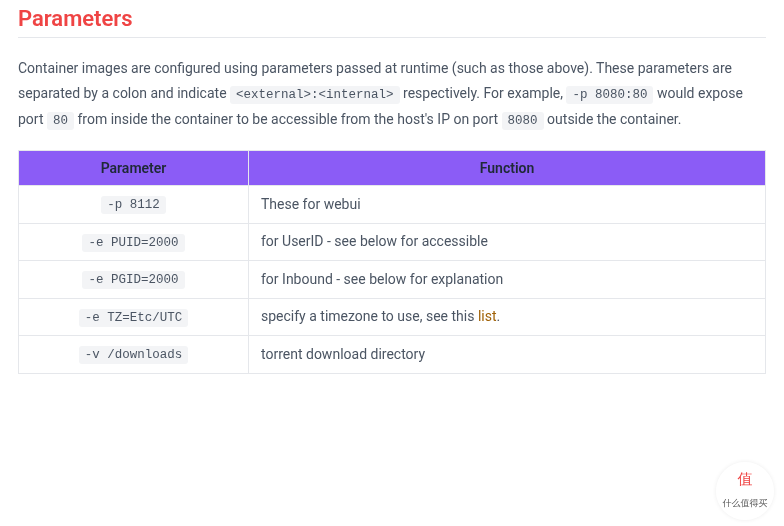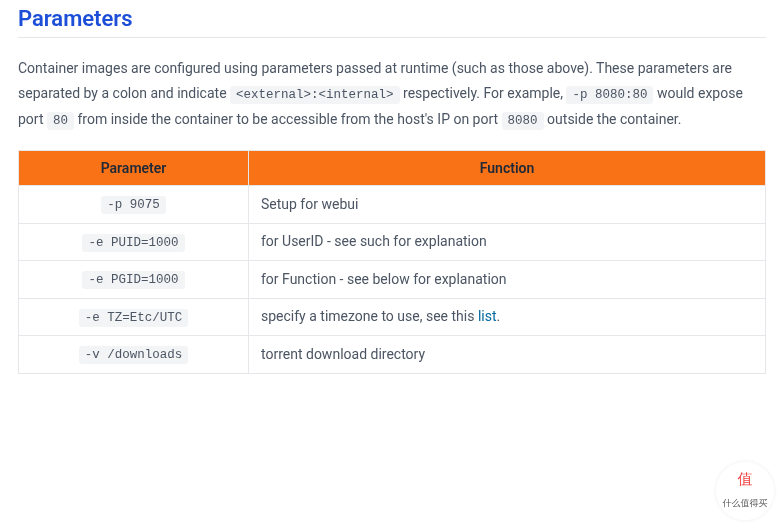--- a/index.html
+++ b/index.html
@@ -10,21 +10,21 @@
     padding: 6px 18px 0 18px;
     color: #374151;
     font-size: 14px;
     background: #fff;
     position: relative;
     overflow: hidden;
   }
   h2.heading {
     font-size: 22px;
     font-weight: 600;
-    color: #1d4ed8;
+    color: #ef4444;
     margin-bottom: 6px;
   }
   hr.divider {
     border: none;
     border-top: 1px solid #e5e7eb;
     margin-bottom: 18px;
   }
   p.intro {
     line-height: 1.8;
     color: #4b5563;
@@ -39,21 +39,21 @@
     border-radius: 3px;
   }
   table.params {
     width: 100%;
     border-collapse: collapse;
     border: 1px solid #e5e7eb;
     table-layout: fixed;
   }
   table.params col.param-col { width: 230px; }
   table.params th {
-    background: #f97316;
+    background: #8b5cf6;
     font-weight: 600;
     color: #1f2937;
     font-size: 14px;
     padding: 9px 8px;
     border: 1px solid #e5e7eb;
     text-align: center;
   }
   table.params td {
     border: 1px solid #e5e7eb;
     padding: 8px 12px;
@@ -61,21 +61,21 @@
     vertical-align: middle;
     color: #4b5563;
     line-height: 1.4;
     font-size: 14px;
   }
   table.params td.param-cell {
     text-align: center;
     padding: 8px 6px;
   }
   a.link {
-    color: #0369a1;
+    color: #a16207;
     text-decoration: none;
   }
   .watermark {
     position: absolute;
     right: 10px;
     bottom: 6px;
     width: 58px;
     height: 58px;
     border-radius: 50%;
     background: #ffffffcc;
@@ -121,30 +121,30 @@
       <col>
     </colgroup>
   <thead>
     <tr>
       <th>Parameter</th>
       <th>Function</th>
     </tr>
   </thead>
   <tbody id="params-body">
       <tr>
-        <td class="param-cell"><code class="inline">-p 9075</code></td>
-        <td>Setup for webui</td>
+        <td class="param-cell"><code class="inline">-p 8112</code></td>
+        <td>These for webui</td>
       </tr>
       <tr>
-        <td class="param-cell"><code class="inline">-e PUID=1000</code></td>
-        <td>for UserID - see such for explanation</td>
+        <td class="param-cell"><code class="inline">-e PUID=2000</code></td>
+        <td>for UserID - see below for accessible</td>
       </tr>
       <tr>
-        <td class="param-cell"><code class="inline">-e PGID=1000</code></td>
-        <td>for Function - see below for explanation</td>
+        <td class="param-cell"><code class="inline">-e PGID=2000</code></td>
+        <td>for Inbound - see below for explanation</td>
       </tr>
       <tr>
         <td class="param-cell"><code class="inline">-e TZ=Etc/UTC</code></td>
         <td><span>specify a timezone to use, see this </span><a class="link" href="#">list</a><span>.</span></td>
       </tr>
       <tr>
         <td class="param-cell"><code class="inline">-v /downloads</code></td>
         <td>torrent download directory</td>
       </tr>
     </tbody>

